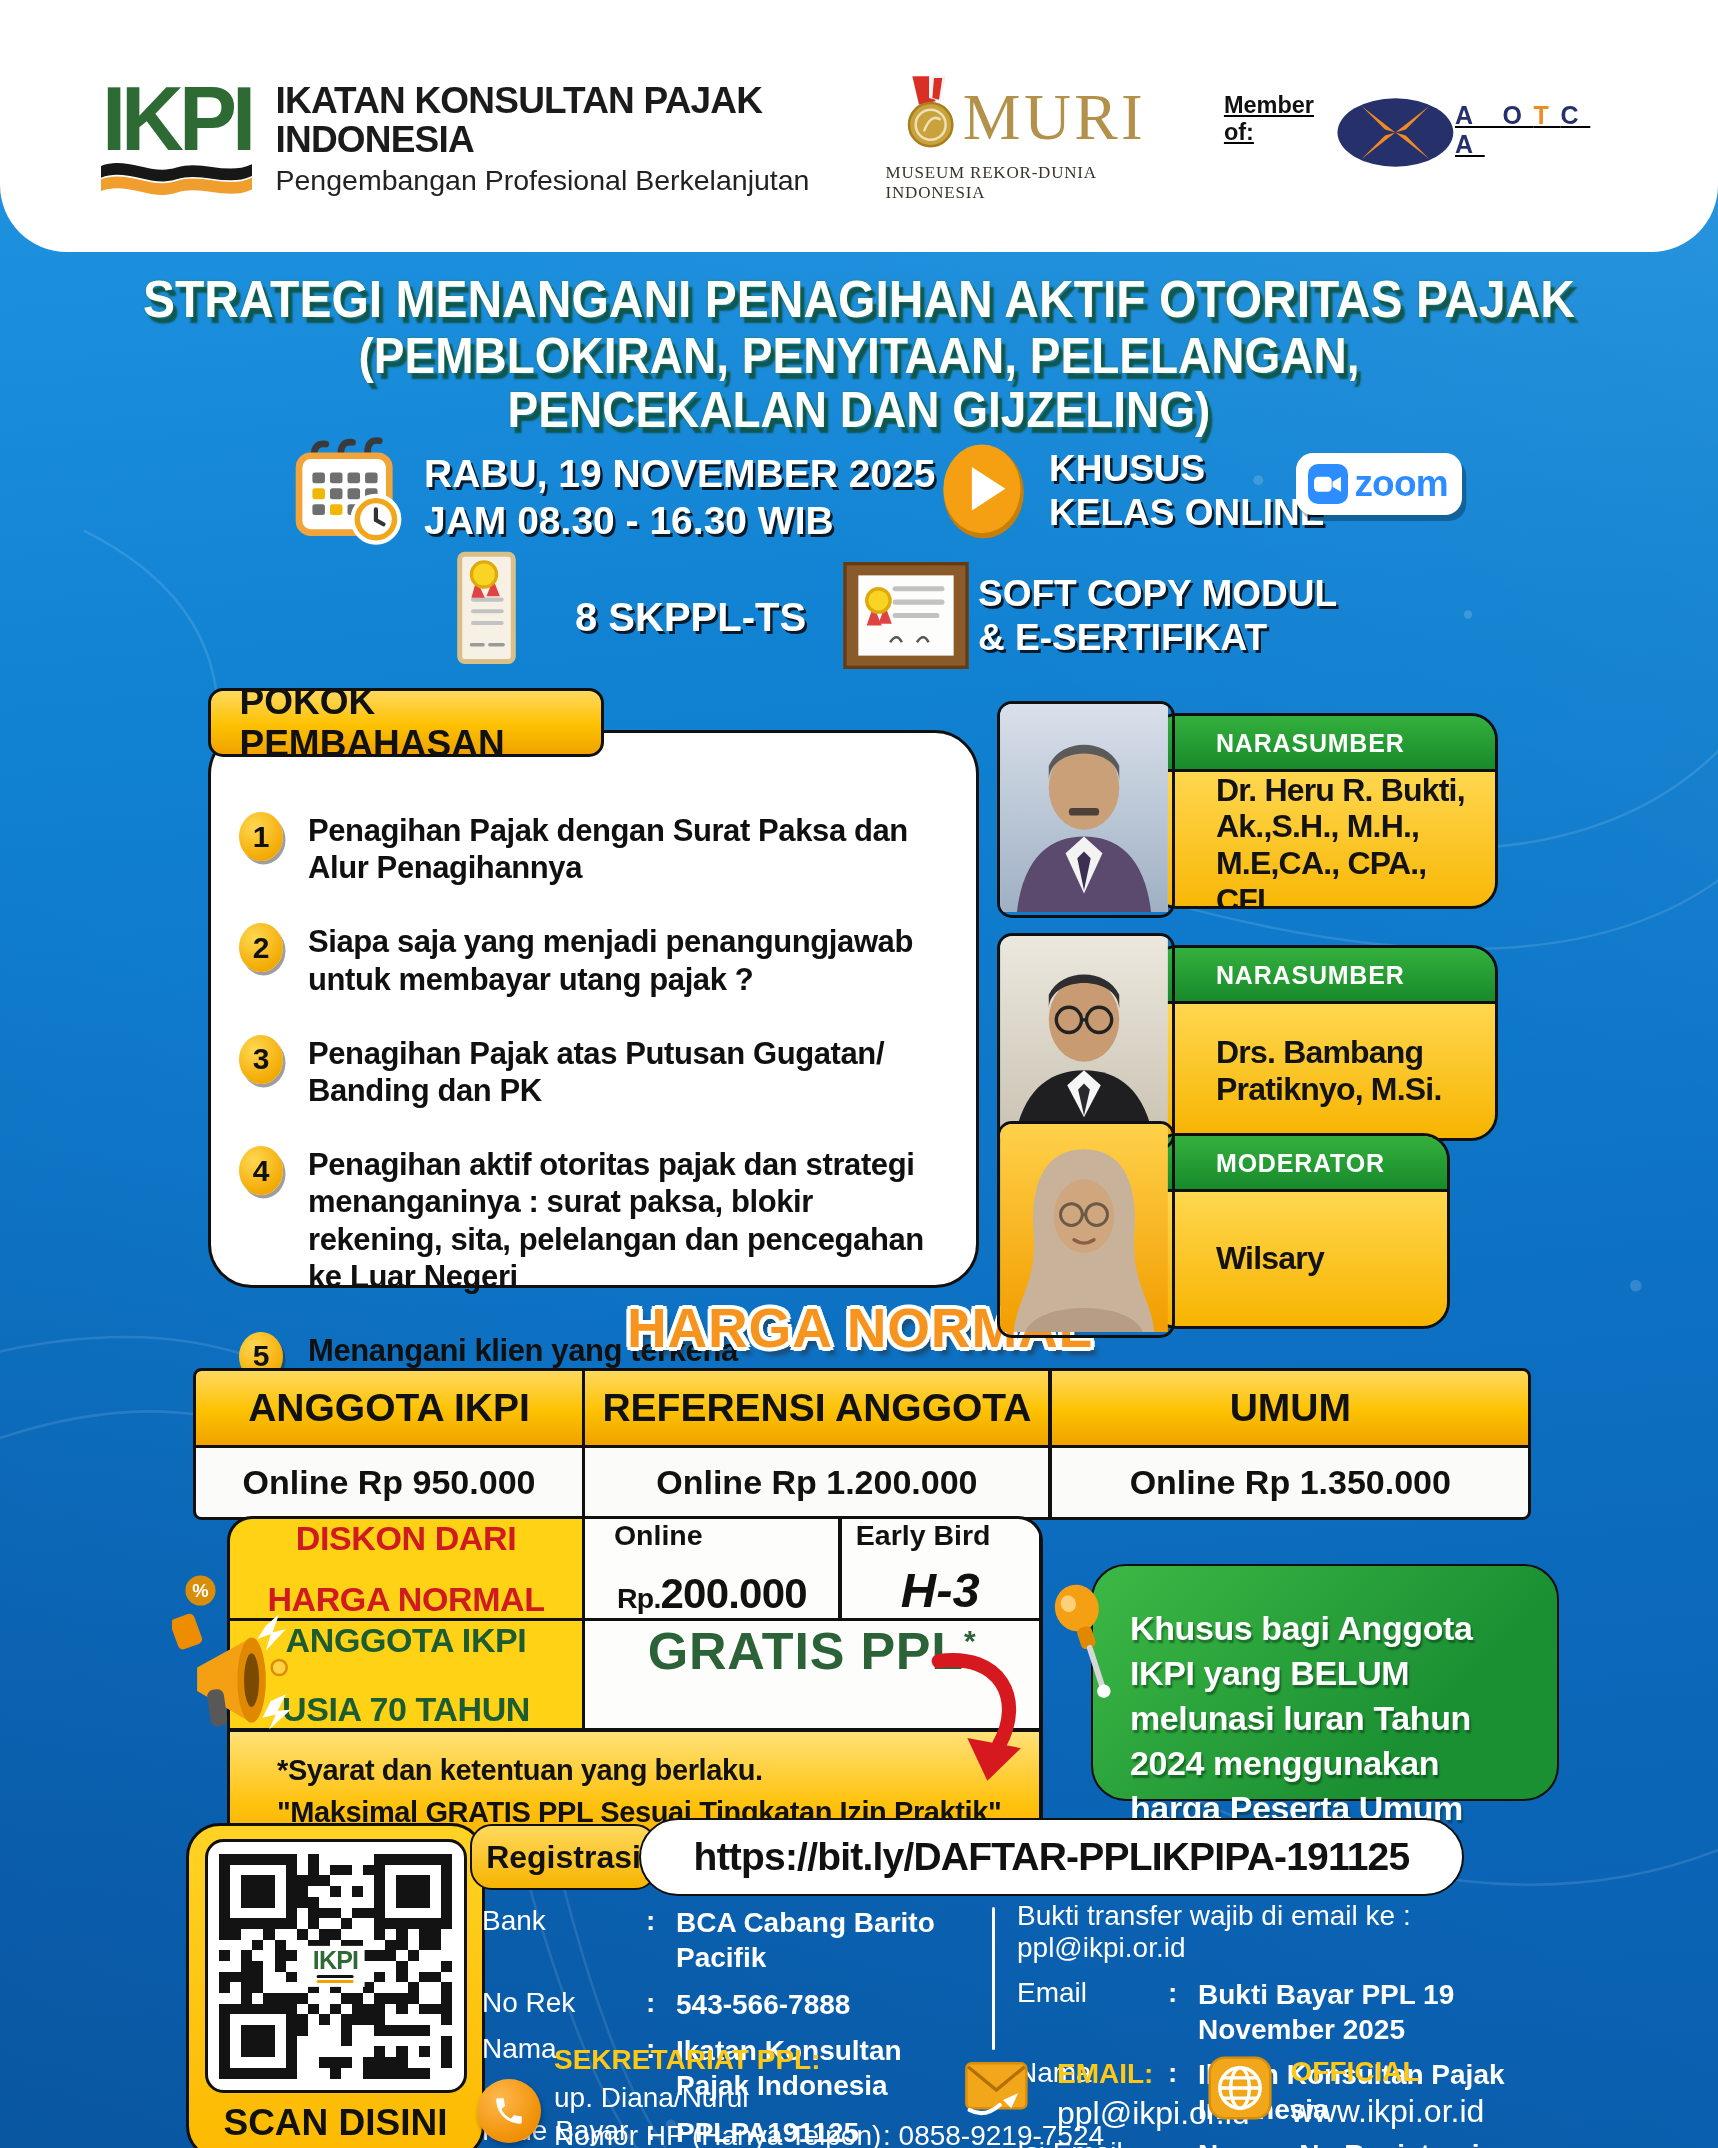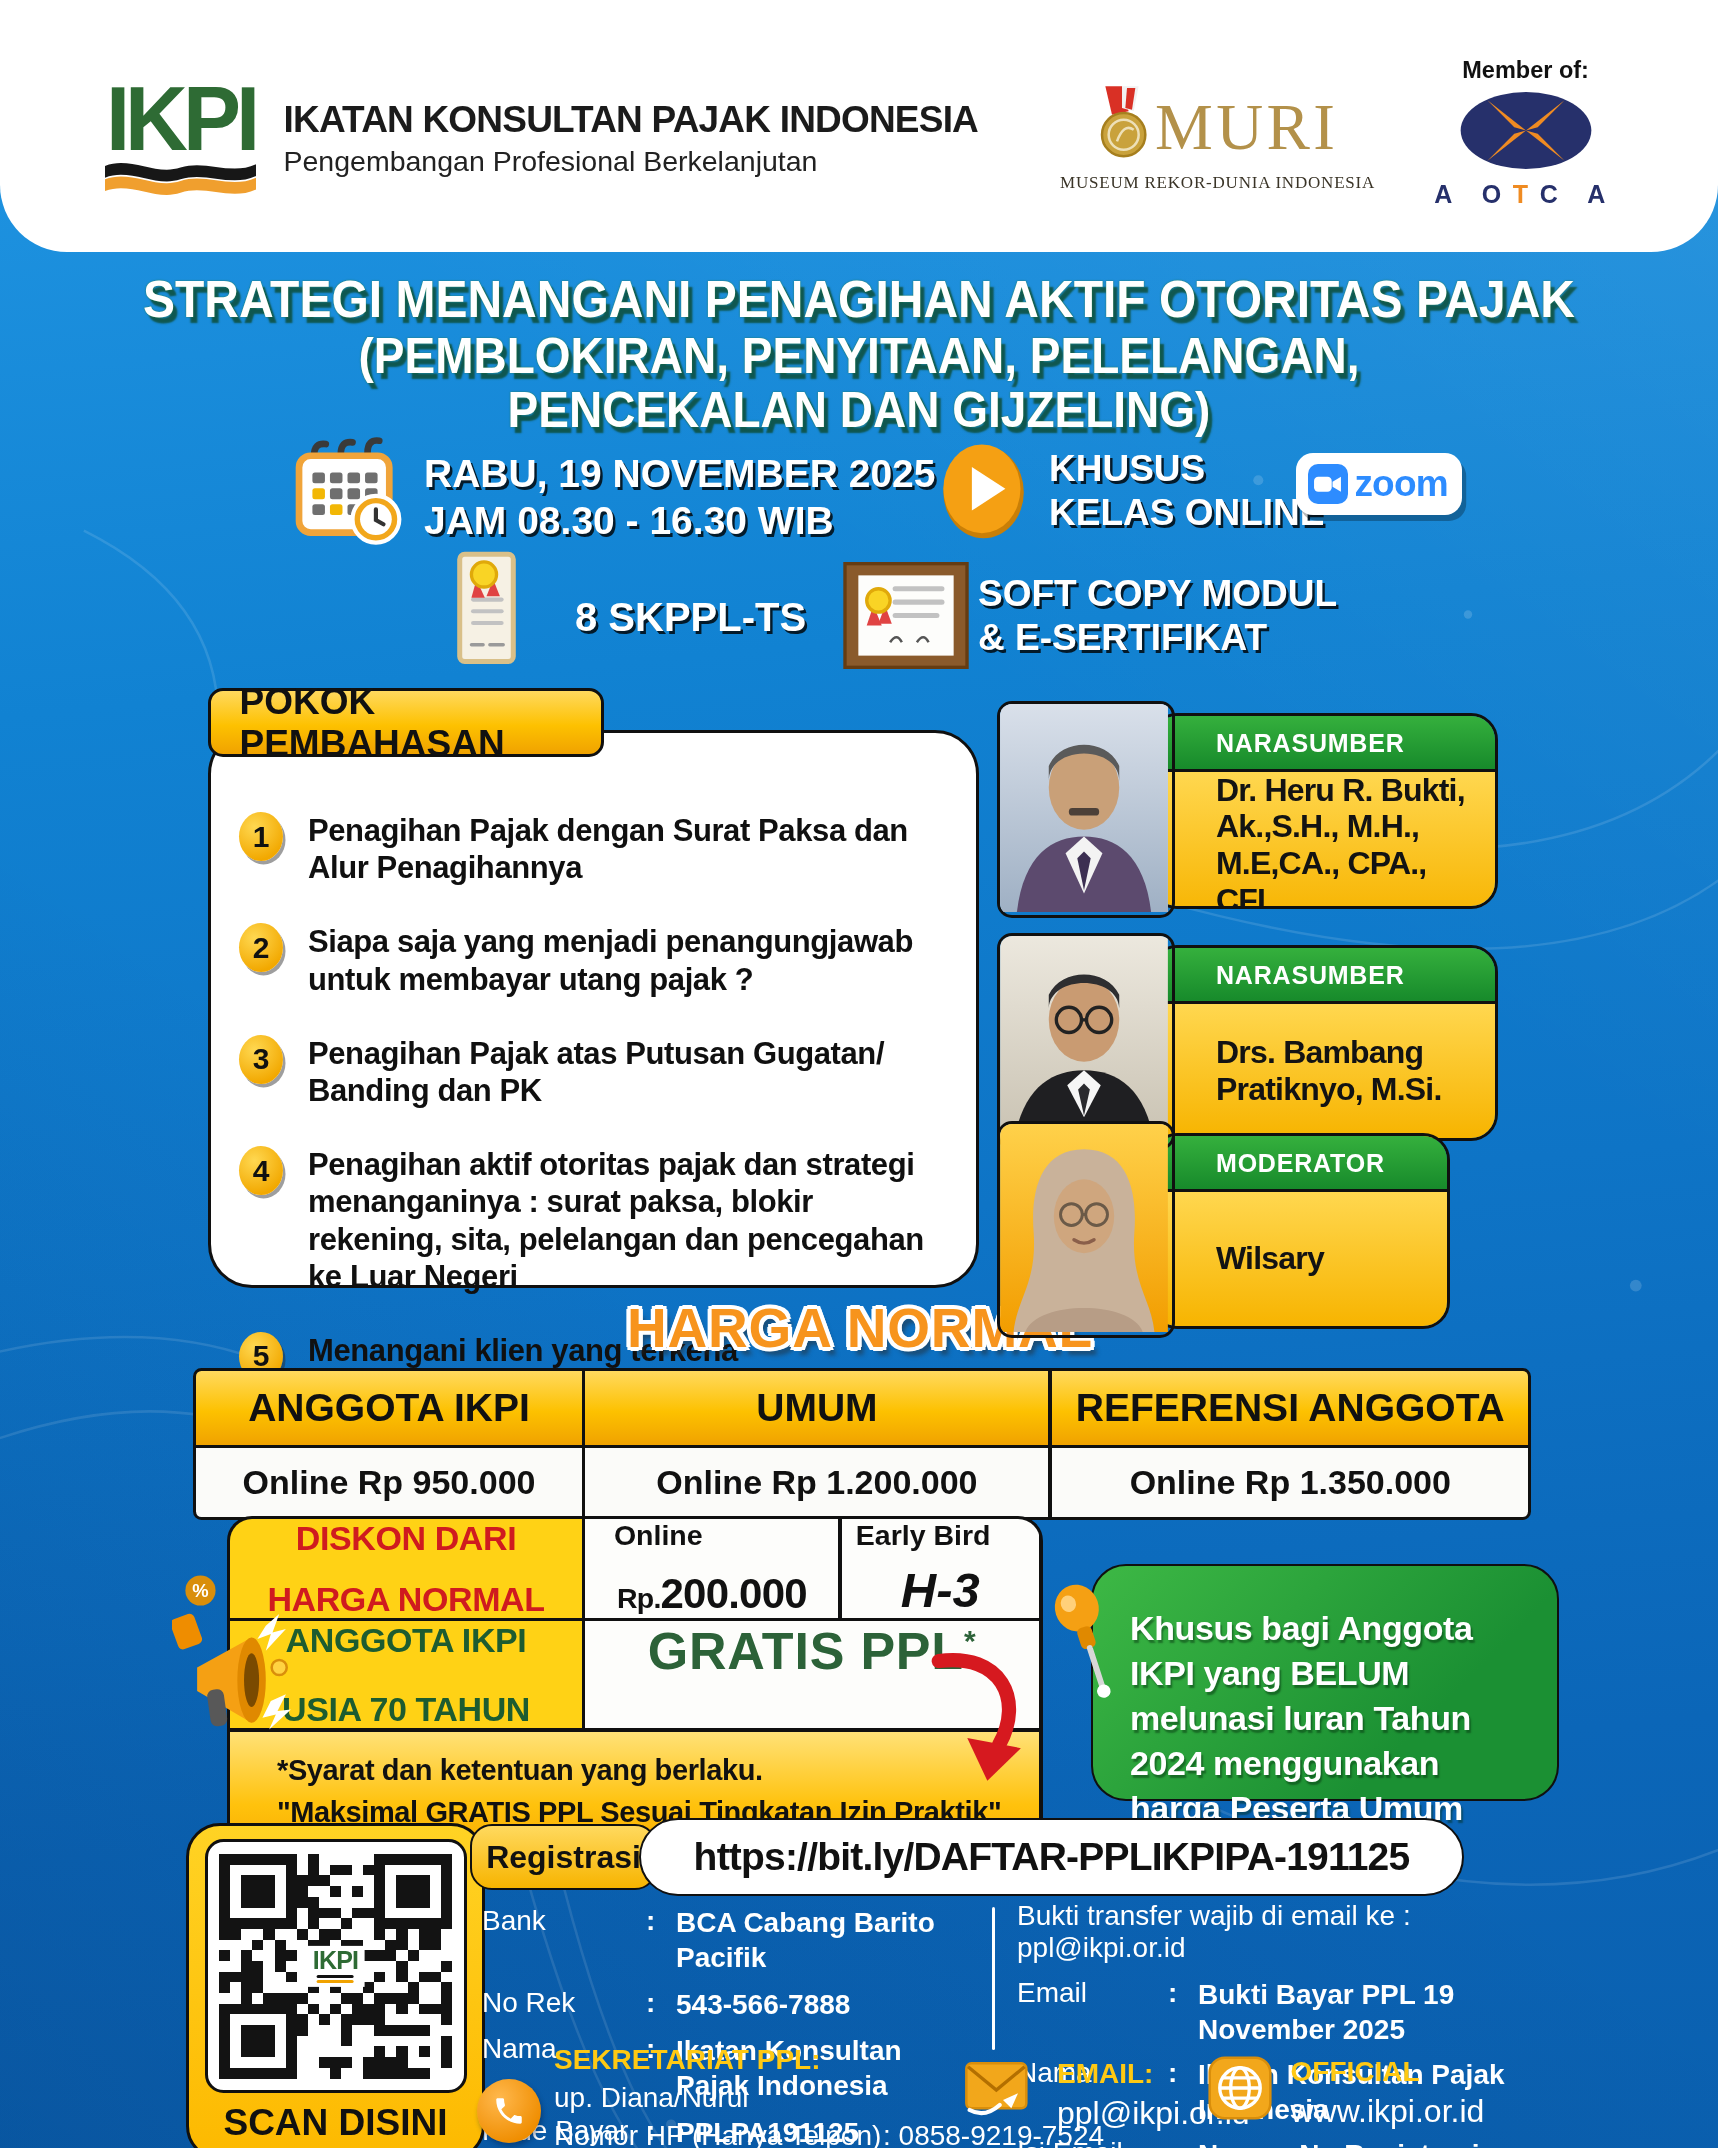--- a/index.html
+++ b/index.html
@@ -18,21 +18,21 @@
   .brand{display:flex;align-items:center;gap:23.5px;}
   .ikpi-logo{display:flex;flex-direction:column;align-items:center;width:159px;}
   .ikpi-logo .abbr{font-size:87px;font-weight:800;letter-spacing:-5px;color:#2e6b34;line-height:0.85;transform:scaleY(1.05);}
   .brand-text .org{font-size:37px;font-weight:800;color:#1b1b1b;letter-spacing:-0.8px;line-height:1.05;}
   .brand-text .tagline{font-size:28.5px;color:#222;margin-top:5px;}
   .logos{display:flex;align-items:center;gap:59px;}
   .muri{display:flex;flex-direction:column;align-items:center;}
   .muri-row{display:flex;align-items:center;gap:8.4px;}
   .muri-name{font-family:"Liberation Serif",serif;font-size:65px;color:#b3914a;letter-spacing:3.4px;line-height:1;}
   .muri-caption{font-family:"Liberation Serif",serif;font-size:17px;color:#3a3427;letter-spacing:0.8px;margin-top:3.4px;}
-  .aotca{display:flex;flex-direction:column;align-items:center;margin-top:-13.4px;}
+  .aotca{display:flex;flex-direction:row;margin-top:-13.4px;text-decoration:underline;}
   .member-of{font-size:23.5px;font-weight:700;color:#111;margin-bottom:6.7px;}
   .aotca-letters{margin-top:8.4px;font-size:25px;font-weight:800;letter-spacing:11.7px;color:#26306b;}
   .aotca-letters .t{color:#ef8b22;}
 
   
   .title{position:absolute;left:0;top:245px;width:1718px;text-align:center;color:#fff;
     font-weight:800;letter-spacing:0;line-height:1.18;
     text-shadow:0 0 1.7px #1f7a3a,4.2px 5px 1.7px rgba(12,70,34,0.75);}
   .title .l1{font-size:48px;transform:scaleY(1.08);}
   .title .l2,.title .l3{font-size:46px;transform:scaleY(1.08);}
@@ -421,22 +421,22 @@
     </div>
     <div class="speaker-info">
       <div class="speaker-role">MODERATOR</div>
       <div class="speaker-name">Wilsary</div>
     </div>
   </div>
 
   <div class="harga-heading">HARGA NORMAL</div>
   <div class="price-table">
     <div class="pt-head">ANGGOTA IKPI</div>
+    <div class="pt-head">REFERENSI ANGGOTA</div>
     <div class="pt-head">UMUM</div>
-    <div class="pt-head">REFERENSI ANGGOTA</div>
     <div class="pt-cell">Online Rp 950.000</div>
     <div class="pt-cell">Online Rp 1.200.000</div>
     <div class="pt-cell">Online Rp 1.350.000</div>
   </div>
 
   <div class="discount">
     <div class="d-cell d-yellow d-r1">
       <div class="d-label">DISKON DARI</div>
       <div class="d-label">HARGA NORMAL</div>
     </div>

